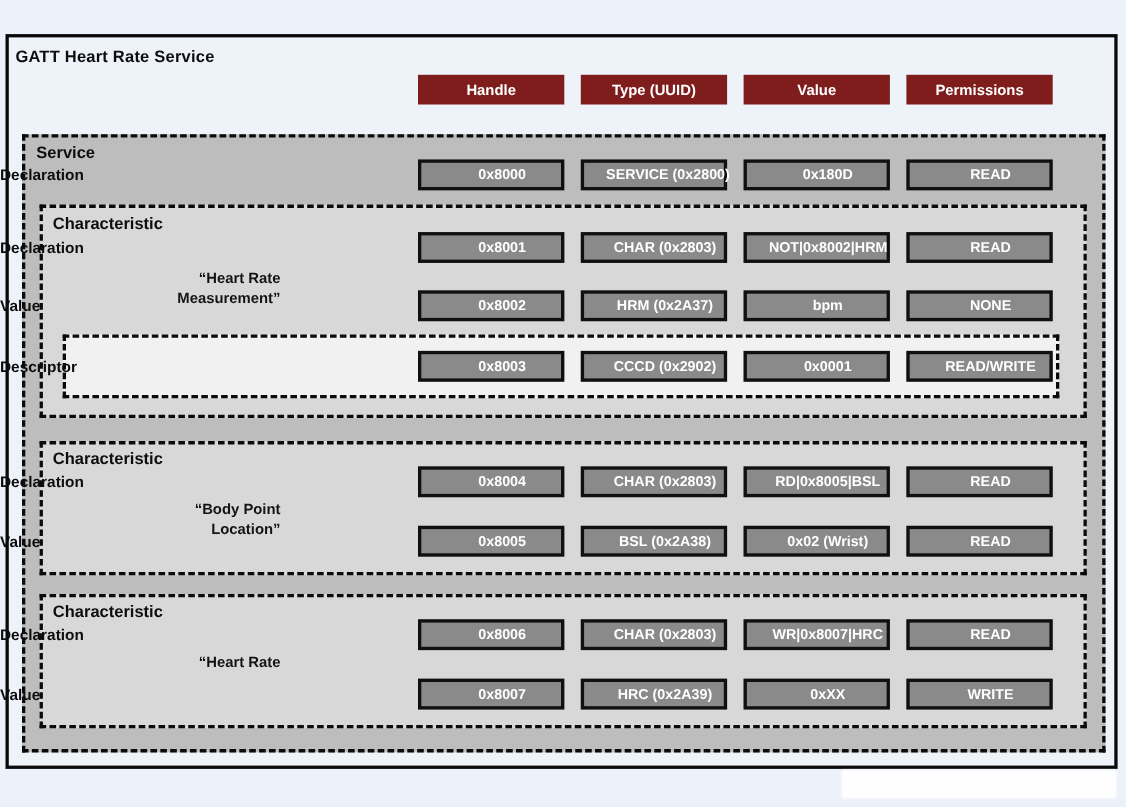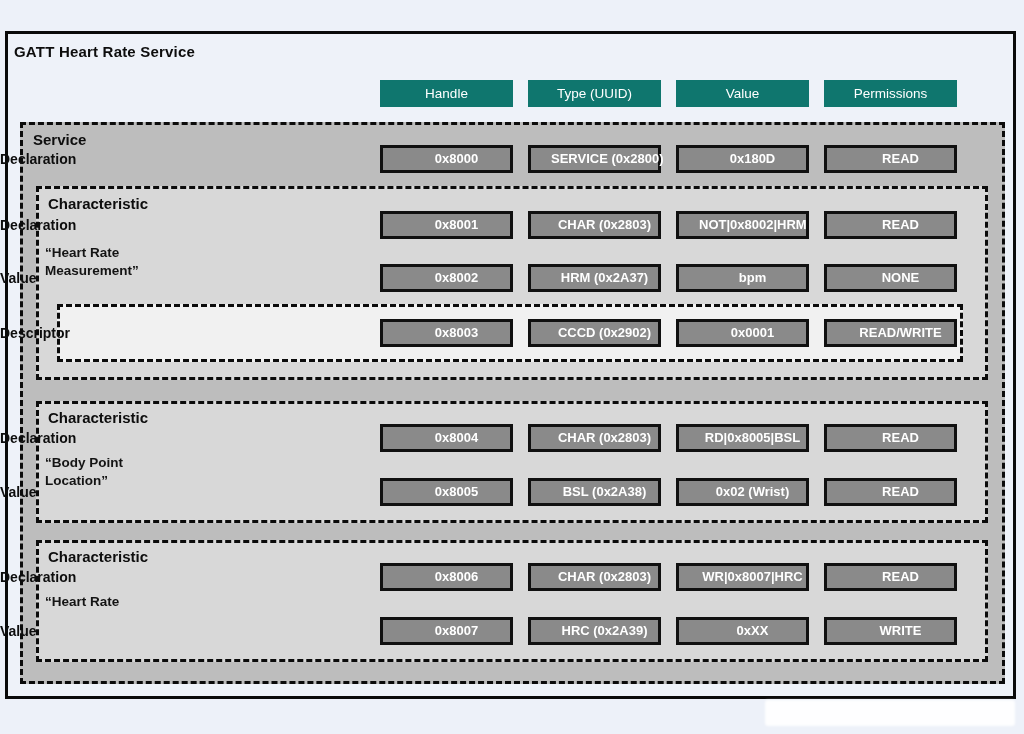--- a/index.html
+++ b/index.html
@@ -16,23 +16,23 @@
     position:absolute;left:5px;top:31px;width:1011px;height:668px;
     border:3px solid #0a0a0a;background:#eef2f9;box-sizing:border-box;
   }
 
   .diagram-title{
     position:absolute;left:14px;top:43px;
     font-size:15px;font-weight:bold;color:#0d0d0d;letter-spacing:.2px;
   }
 
   .col-header{
-    position:absolute;top:80px;height:27px;width:133px;
-    background:#0f766e;color:#ffffff;
-    font-size:13.5px;font-weight:normal;text-align:center;line-height:27px;
+    position:absolute;top:68px;height:27px;width:133px;
+    background:#7f1d1d;color:#ffffff;
+    font-size:13.5px;font-weight:bold;text-align:center;line-height:27px;
     box-sizing:border-box;
   }
 
   .dashed-box{position:absolute;border:3px dashed #0b0b0b;box-sizing:border-box;}
   .service-box{left:20px;top:122px;width:985px;height:562px;background:#bdbdbd;}
   .char-box{left:36px;width:952px;background:#d8d8d8;}
   .char-box.c1{top:186px;height:194px;}
   .char-box.c2{top:401px;height:122px;}
   .char-box.c3{top:540px;height:122px;}
   .descriptor-box{left:57px;top:304px;width:906px;height:58px;background:#f1f1f1;}
@@ -41,21 +41,21 @@
     position:absolute;font-size:15px;font-weight:bold;color:#0d0d0d;
   }
   .service-label{left:33px;top:131px;}
   .char-label.c1{left:48px;top:195px;}
   .char-label.c2{left:48px;top:409px;}
   .char-label.c3{left:48px;top:548px;}
 
   .char-name{
     position:absolute;left:45px;width:210px;
     font-size:13.5px;font-weight:bold;color:#141414;
-    text-align:left;line-height:18px;
+    text-align:right;line-height:18px;
   }
   .char-name.c1{top:244px;}
   .char-name.c2{top:454px;}
   .char-name.c3{top:593px;}
 
   .attr-row{position:absolute;left:0;width:958px;height:28px;}
   .row-145{top:145px;} .row-211{top:211px;} .row-264{top:264px;} .row-319{top:319px;}
   .row-424{top:424px;} .row-478{top:478px;} .row-563{top:563px;} .row-617{top:617px;}
 
   .row-label{

